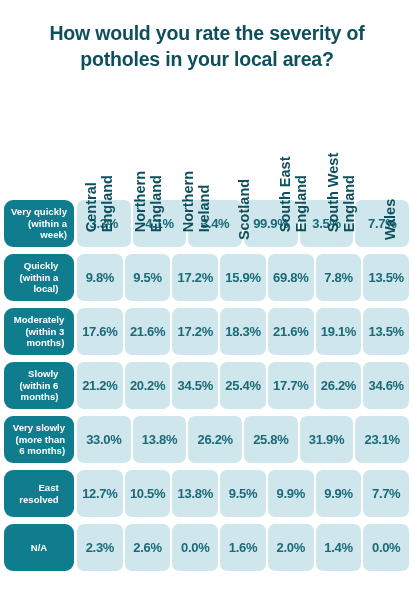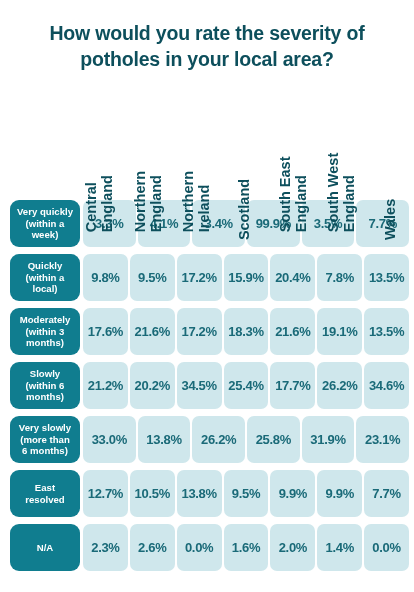--- a/index.html
+++ b/index.html
@@ -84,31 +84,31 @@
 
   .data-row {
     display: flex;
     margin-bottom: 7px;
     height: 47px;
   }
 
   .row-label {
     width: 70px;
     flex: 0 0 70px;
-    margin-left: 10px;
+    margin-left: 4px;
     background: #107d8f;
     border-radius: 9px;
     color: #ffffff;
     font-size: 9.6px;
     font-weight: bold;
     line-height: 1.24;
     display: flex;
     align-items: center;
     justify-content: center;
-    text-align: center;
+    text-align: right;
     box-sizing: border-box;
     padding: 14px 2px;
   }
 
   .cells {
     display: flex;
     flex: 1 1 auto;
     margin-left: 2px;
     margin-right: 4px;
   }
@@ -179,21 +179,21 @@
 
     <div class="data-row">
       <div class="row-label">
         <span><span>Quickly</span><br><span>(within a</span><br><span>local)</span></span>
       </div>
       <div class="cells">
         <div class="cell">9.8%</div>
         <div class="cell">9.5%</div>
         <div class="cell">17.2%</div>
         <div class="cell">15.9%</div>
-        <div class="cell">20.4%</div>
+        <div class="cell">69.8%</div>
         <div class="cell">7.8%</div>
         <div class="cell">13.5%</div>
       </div>
     </div>
 
     <div class="data-row">
       <div class="row-label">
         <span><span>Moderately</span><br><span>(within 3</span><br><span>months)</span></span>
       </div>
       <div class="cells">

